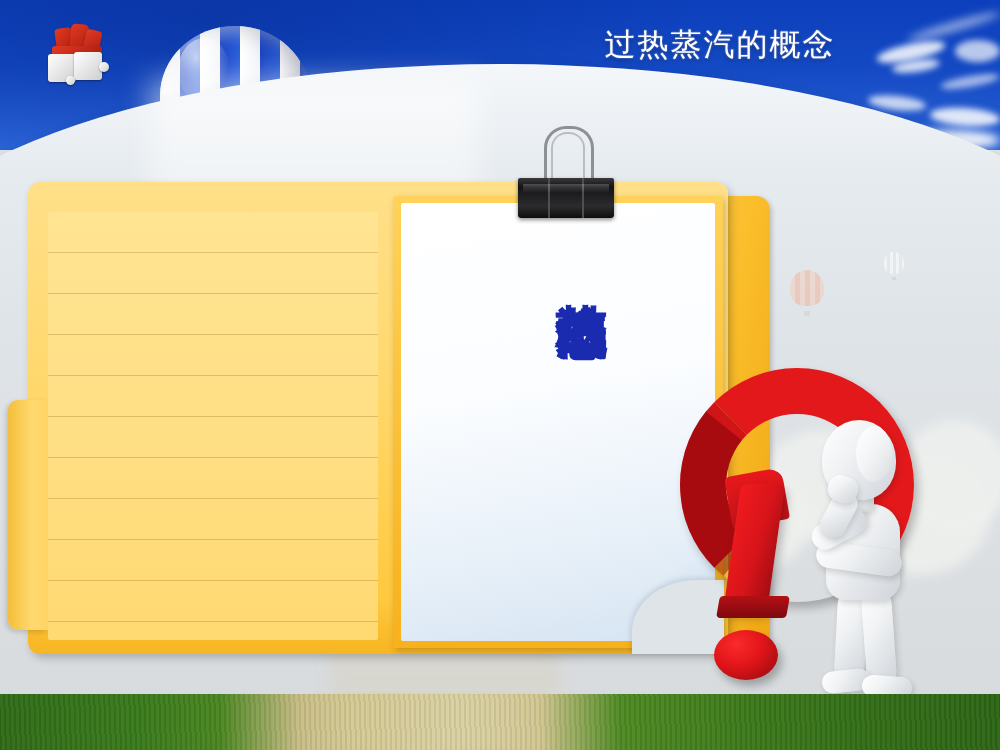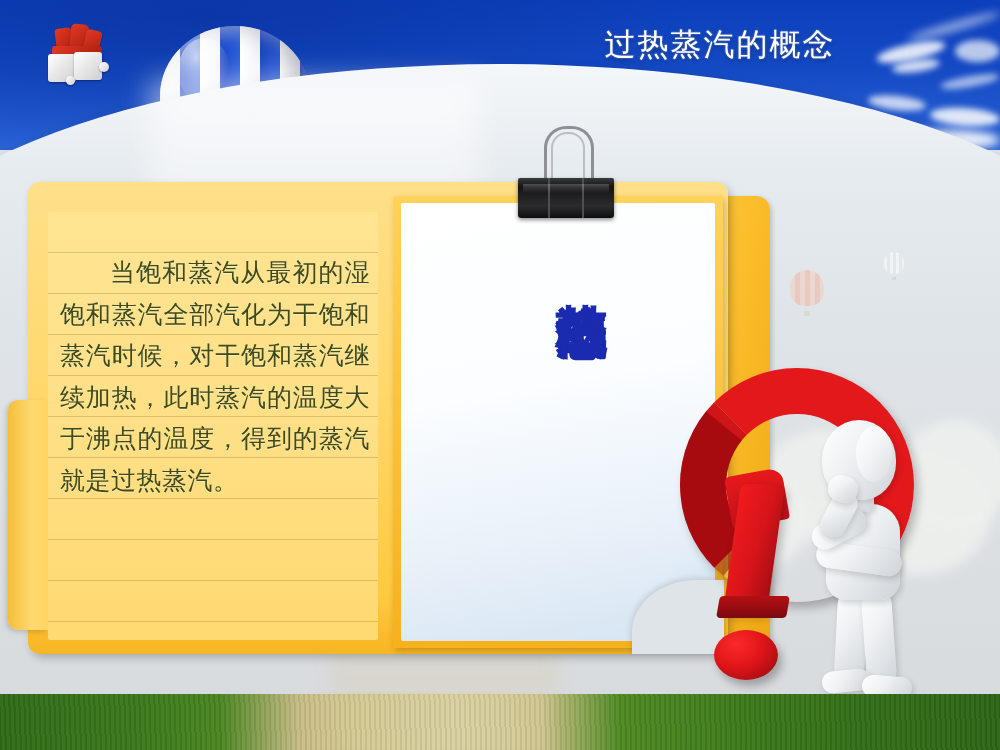--- a/index.html
+++ b/index.html
@@ -317,21 +317,20 @@
     <div class="bsk"></div>
   </div>
 
   <div class="path-up"></div>
 
   <div class="folder-back"></div>
   <div class="folder-front"></div>
   <div class="folder-tab"></div>
 
   <div class="sheet"></div>
-  <div class="sheet-text">当饱和蒸汽从最初的湿饱和蒸汽全部汽化为干饱和蒸汽时候，对干饱和蒸汽继续加热，此时蒸汽的温度大于沸点的温度，得到的蒸汽就是过热蒸汽。</div>
 
   <div class="wpage-border"></div>
   <div class="wpage">
     <div class="wpage-curl"></div>
   </div>
   <div class="wpage-curl2" style="position:absolute;left:632px;top:580px;"></div>
   <div class="vtext">过热蒸汽的概念</div>
 
   <div class="clip">
     <div class="clip-wire"></div>

